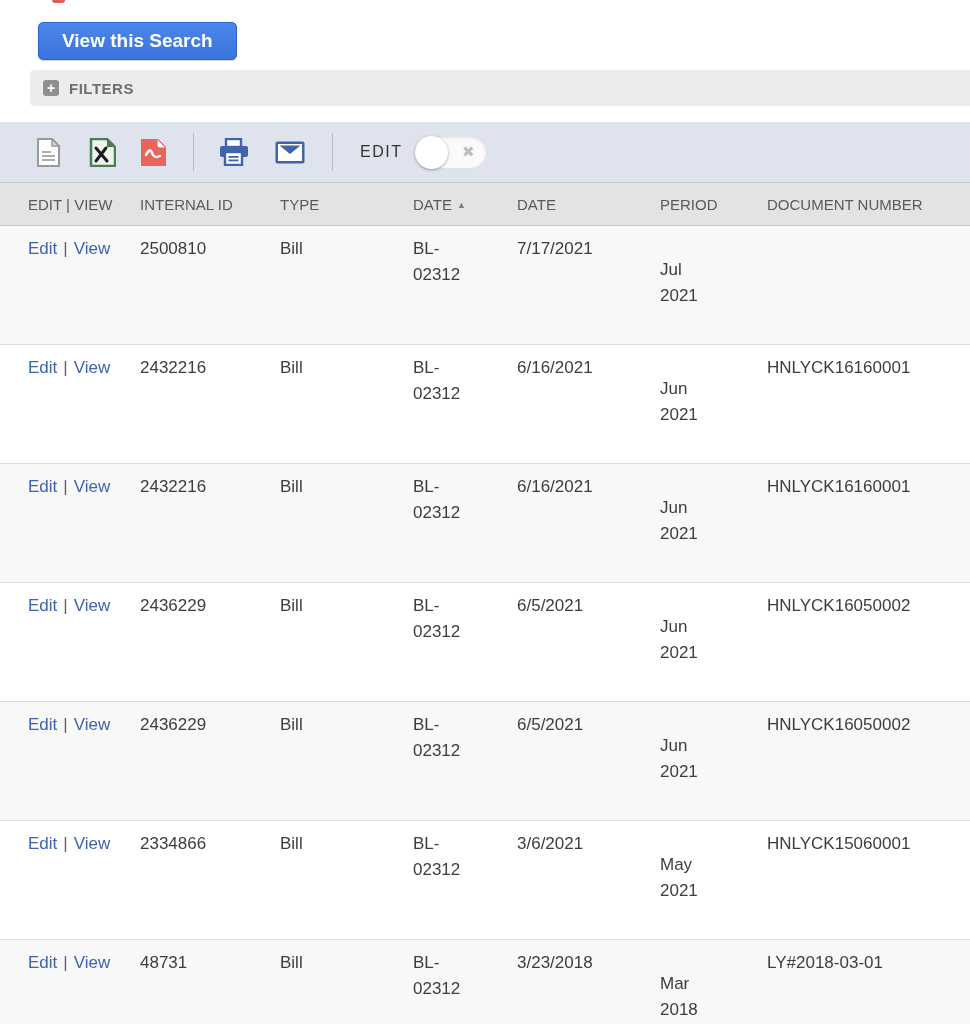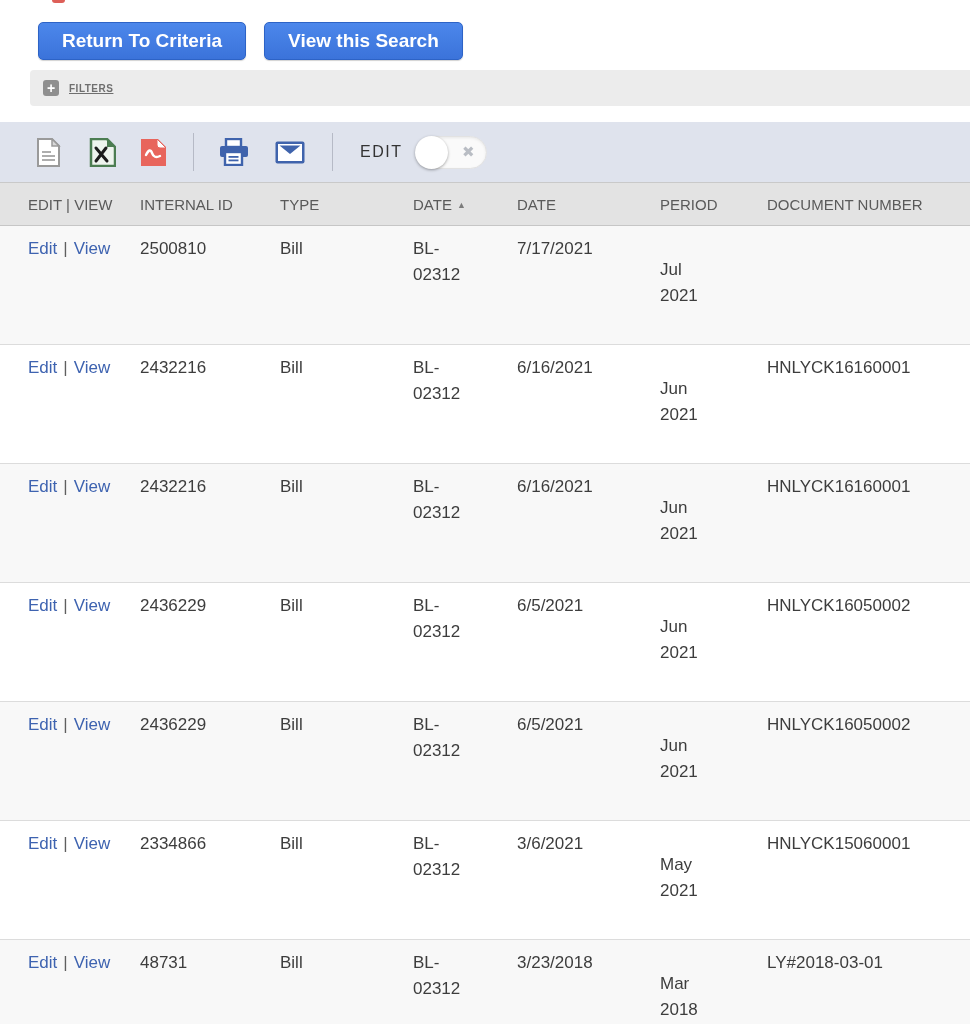--- a/index.html
+++ b/index.html
@@ -30,21 +30,21 @@
   .filters-bar {
     margin: 10px 0 0 30px; width: 940px; height: 36px;
     background: #ececec; border-radius: 4px 0 0 4px;
     display: flex; align-items: center; gap: 10px; padding-left: 13px;
     cursor: pointer;
   }
   .plus-box {
     width: 16px; height: 16px; background: #8f8f8f; border-radius: 3px;
     color: #ffffff; font-weight: 700; font-size: 14px; line-height: 16px; text-align: center;
   }
-  .filters-label { font-size: 10px; font-weight: 700; color: #6f6f6f; letter-spacing: 0.5px; text-decoration: underline; }
+  .filters-label { font-size: 15px; font-weight: 700; color: #6f6f6f; letter-spacing: 0.5px; }
 
   
   .toolbar {
     margin-top: 16px; width: 970px; height: 60px; background: #dfe3ed;
     display: flex; align-items: center;
   }
   .tool-btn { display: inline-flex; align-items: center; cursor: pointer; background: none; border: none; padding: 0; }
   .i-csv   { margin-left: 36px; }
   .i-xls   { margin-left: 28px; }
   .i-pdf   { margin-left: 23px; }
@@ -68,21 +68,21 @@
     color: #b9bdc4; font-size: 15px; font-weight: 700;
   }
 
   
   .grid { display: grid; grid-template-columns: 140px 116px 157px 104px 143px 107px 203px; }
   .thead {
     height: 44px; background: #e3e3e3;
     border-top: 1px solid #c9c9c9; border-bottom: 1px solid #c6c6c6;
     align-items: center; font-size: 15px; color: #5a5a5a;
   }
-  .c1 { padding-left: 16px; margin-left: 12px; }
+  .c1 { padding-left: 28px; }
   .c2 { text-align: left; }
   .c3 { padding-left: 24px; }
   .sort-arrow { font-size: 9px; color: #7c7c7c; margin-left: 5px; vertical-align: 2px; }
 
   .row {
     height: 119px; border-bottom: 1px solid #dcdcdc;
     font-size: 17px; color: #3d3d3d;
   }
   .row > div { padding-top: 10px; line-height: 26px; }
   .row:nth-child(odd) { background: #f8f8f8; }
@@ -91,21 +91,20 @@
   .pipe { color: #5f5f5f; padding: 0 6px; }
   .wrap-item   { display: inline-block; width: 58px; }
   .wrap-period { display: inline-block; width: 48px; margin-top: 21px; }
 </style>
 </head>
 <body>
 
 <div class="red-fragment"></div>
 
 <div class="action-bar">
-  <button class="btn">Return To Criteria</button>
   <button class="btn">View this Search</button>
 </div>
 
 <div class="filters-bar">
   <span class="plus-box">+</span>
   <span class="filters-label">FILTERS</span>
 </div>
 
 <div class="toolbar">
   <button class="tool-btn i-csv">

